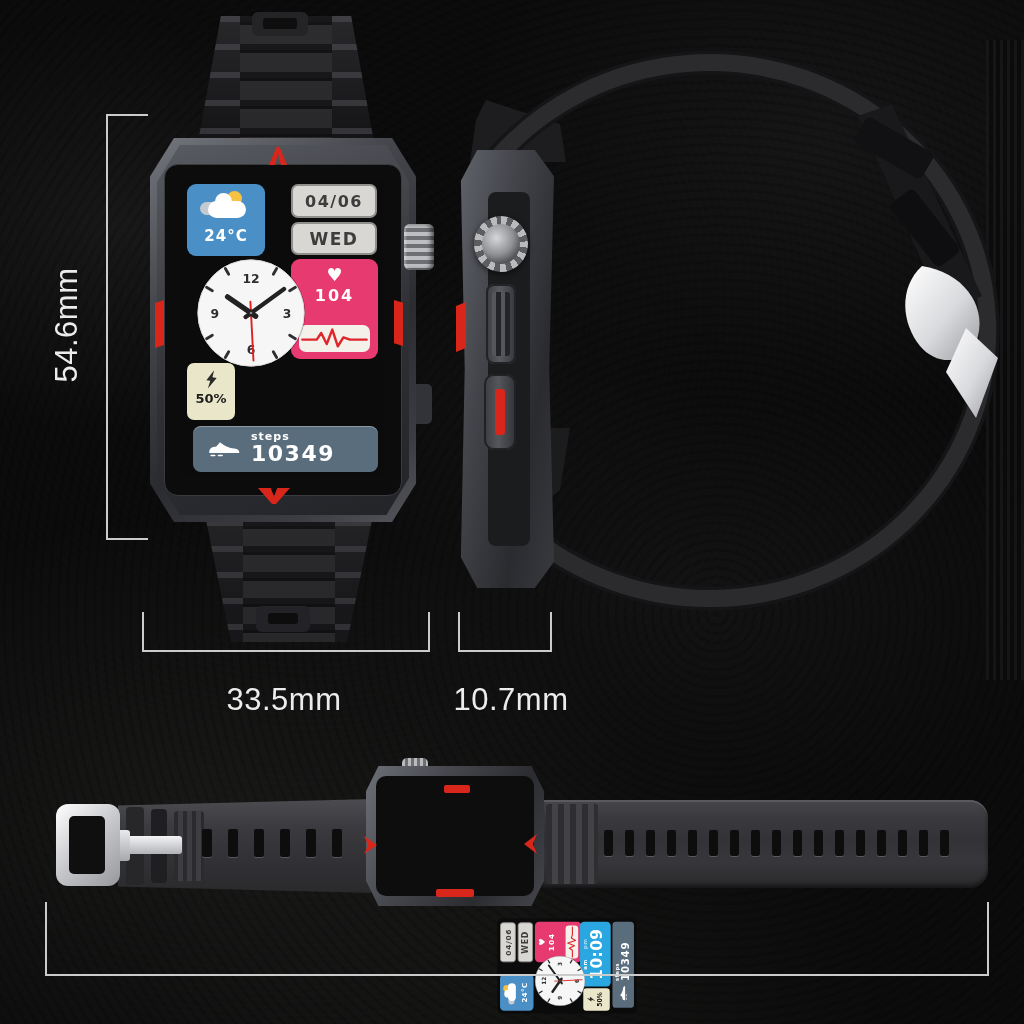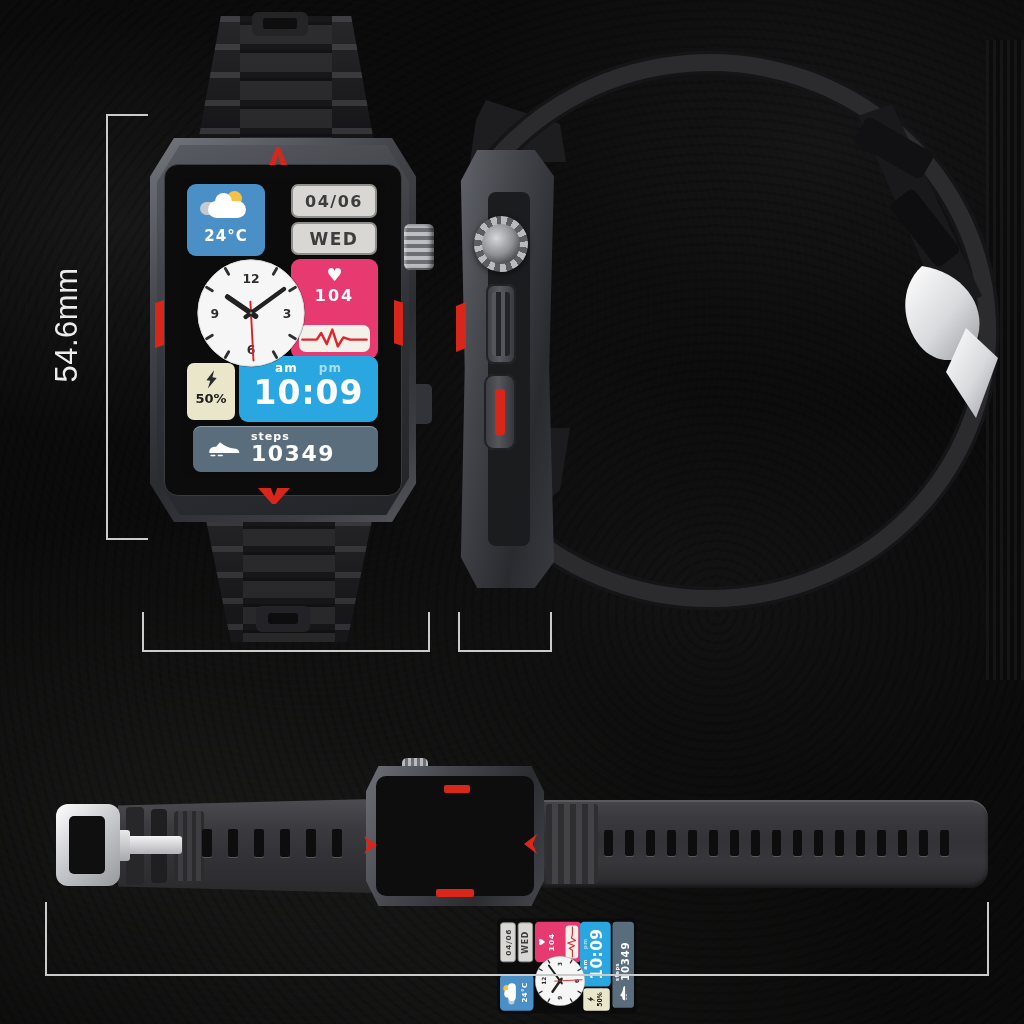--- a/index.html
+++ b/index.html
@@ -204,27 +204,20 @@
         <div class="ecg">
           <svg viewBox="0 0 64 24">
               <polyline points="3,13 16,13 20,7 25,17 30,4 35,19 40,11 46,13 61,13" fill="none" stroke="#e0252b" stroke-width="2.2" stroke-linejoin="round" stroke-linecap="round"></polyline>
             </svg>
         </div>
       </div>
       <div class="tile t-batt">
         <div class="bolt"></div>
         <div class="batt">50%</div>
       </div>
-      <div class="tile t-time">
-        <div class="ampm">
-          <span class="am">am</span>
-          <span class="pm">pm</span>
-        </div>
-        <div class="time">10:09</div>
-      </div>
       <div class="tile t-steps">
         <svg class="shoe" viewBox="0 0 60 34">
           <path d="M4 22 C4 15 10 13 16 13 L23 5 C28 10 38 15 48 16 C55 17 57 19 57 24 L4 24 Z" fill="#ffffff"></path>
           <rect x="6" y="27" width="9" height="2.6" rx="1.3" fill="#ffffff"></rect>
           <rect x="19" y="27" width="9" height="2.6" rx="1.3" fill="#ffffff"></rect>
         </svg>
         <div class="steps-txt">
           <div class="steps-label">steps</div>
           <div class="steps-val">10349</div>
         </div>
@@ -416,15 +409,17 @@
           <span></span>
           <span></span>
           <span></span>
       </div>
     </div>
   </div>
 
   <div class="dim br-left"></div>
   <div class="dim-label lab-h">54.6mm</div>
   <div class="dim br-bottom br-w"></div>
+  <div class="dim-label lab-w">33.5mm</div>
   <div class="dim br-bottom br-t"></div>
+  <div class="dim-label lab-t">10.7mm</div>
   <div class="dim br-bottom br-l"></div>
 </div>
 
 </body></html>

